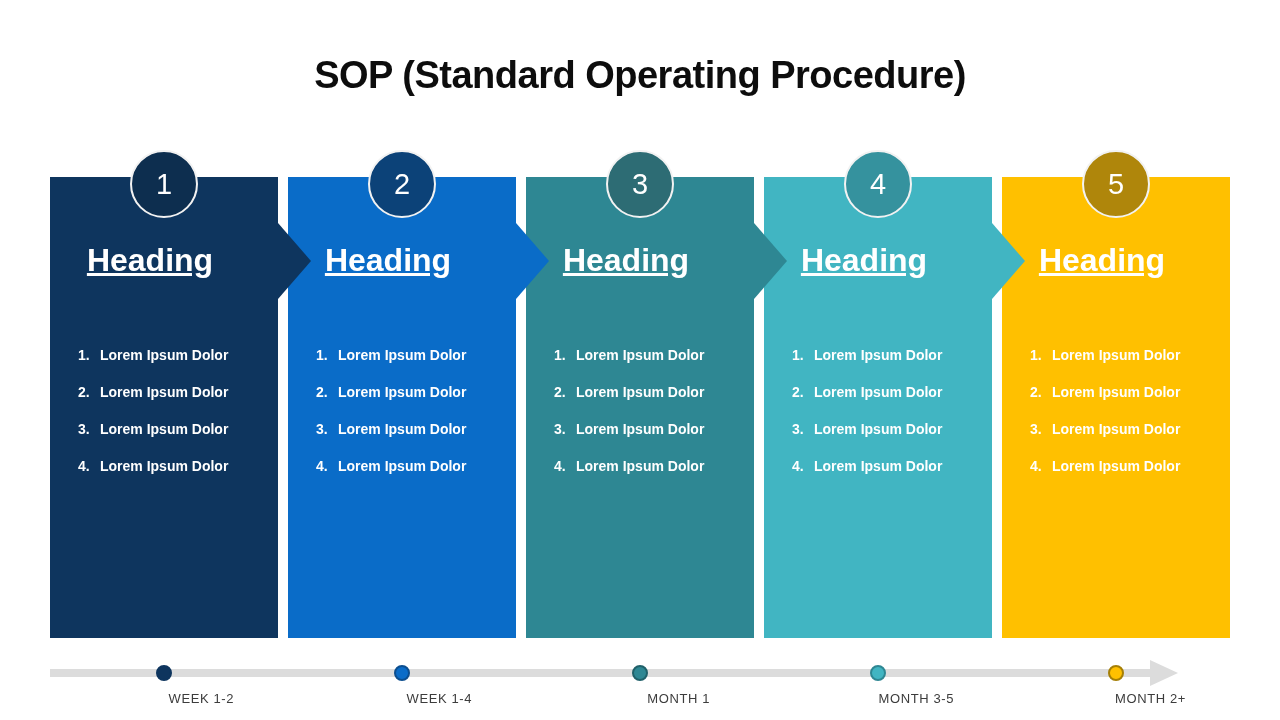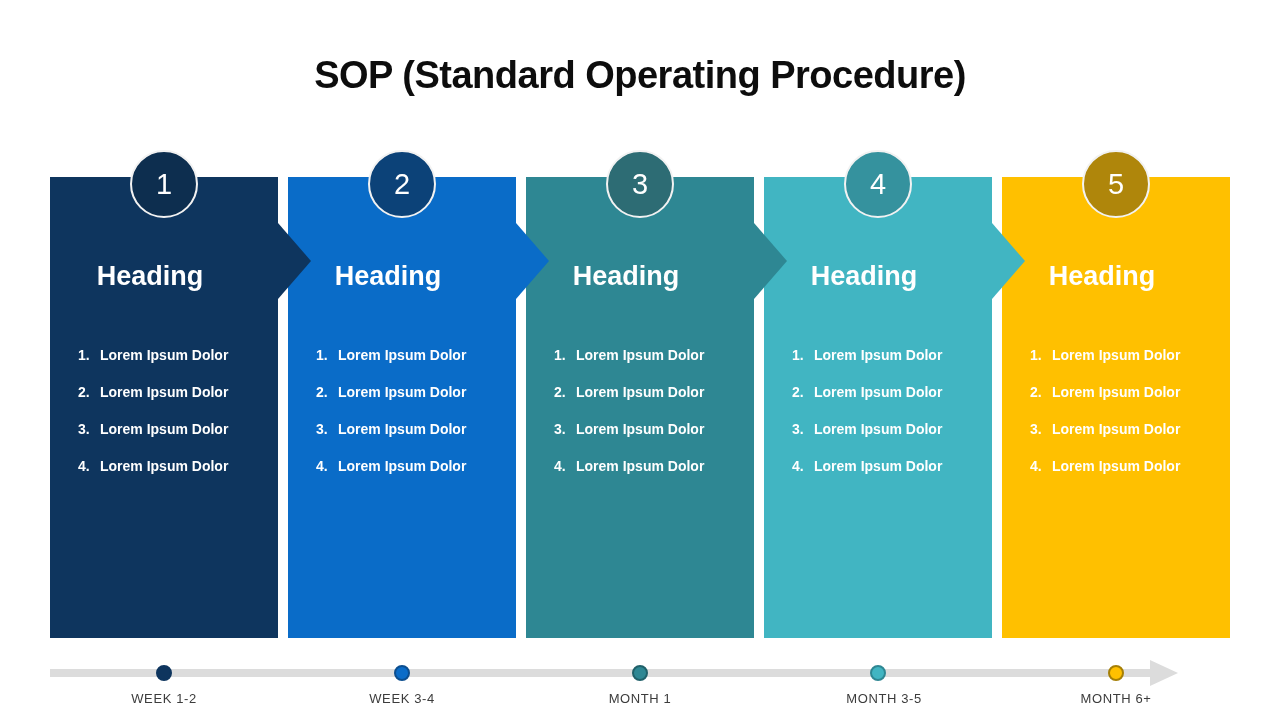--- a/index.html
+++ b/index.html
@@ -12,41 +12,41 @@
     text-align:center;font-size:38px;font-weight:700;color:#0d0d0d;
     letter-spacing:-0.5px;}
 
   
   .col{position:absolute;top:177px;width:228px;height:461px;}
   .col .circle{position:absolute;top:-27px;left:50%;margin-left:-34px;
     width:68px;height:68px;border-radius:50%;
     border:2px solid #f2f2f2;box-sizing:border-box;
     display:flex;align-items:center;justify-content:center;
     color:#ffffff;font-size:29px;font-weight:400;z-index:6;}
-  .col .heading{position:absolute;top:68px;left:0;right:0;margin:16px;
+  .col .heading{position:absolute;top:68px;left:0;right:0;margin:0;
     text-align:center;padding-right:28px;box-sizing:border-box;
-    font-size:27px;line-height:30px;font-weight:600;color:#ffffff;}
+    font-size:32px;line-height:30px;font-weight:600;color:#ffffff;text-decoration:underline;}
   .col .chevron{position:absolute;right:-33px;top:46px;width:33px;height:76px;
     clip-path:polygon(0 0,100% 50%,0 100%);z-index:5;}
   .col ol.list{position:absolute;top:170px;left:0;right:0;margin:0;
     padding:0 0 0 28px;list-style:none;}
   .col ol.list li{display:flex;margin-bottom:20px;color:#ffffff;
     font-size:14px;font-weight:700;line-height:17px;}
   .col ol.list .num{flex:none;width:22px;}
 
   
   .timeline{position:absolute;left:50px;top:664px;width:1130px;height:52px;}
   .tl-bar{position:absolute;left:0;top:5px;width:1102px;height:8px;
     background:#dcdcdc;}
   .tl-arrow{position:absolute;left:1100px;top:-4px;width:0;height:0;
     border-left:28px solid #dcdcdc;border-top:13px solid transparent;
     border-bottom:13px solid transparent;}
   .tl-dot{position:absolute;top:1px;width:16px;height:16px;border-radius:50%;
     border:2px solid transparent;box-sizing:border-box;}
-  .tl-label{position:absolute;top:27px;width:140px;text-align:center;
+  .tl-label{position:absolute;top:27px;width:140px;text-align:right;
     font-size:13px;color:#3c3c3c;letter-spacing:0.6px;}
 </style>
 </head>
 <body>
 
 <div class="slide">
 
   <h1 class="title">SOP (Standard Operating Procedure)</h1>
 
   <section class="col" style="left: 50px; background-color: rgb(14, 53, 94);">
@@ -182,19 +182,19 @@
     <div class="tl-bar"></div>
     <div class="tl-arrow"></div>
 
     <div class="tl-dot" style="left: 106px; background-color: rgb(14, 53, 94); border-color: rgb(14, 53, 94);"></div>
     <div class="tl-dot" style="left: 344px; background-color: rgb(10, 108, 200); border-color: rgb(12, 78, 143);"></div>
     <div class="tl-dot" style="left: 582px; background-color: rgb(46, 135, 147); border-color: rgb(32, 97, 106);"></div>
     <div class="tl-dot" style="left: 820px; background-color: rgb(65, 181, 194); border-color: rgb(46, 135, 147);"></div>
     <div class="tl-dot" style="left: 1058px; background-color: rgb(255, 192, 0); border-color: rgb(165, 127, 6);"></div>
 
     <div class="tl-label" style="left:44px">WEEK 1-2</div>
-    <div class="tl-label" style="left:282px">WEEK 3-4</div>
+    <div class="tl-label" style="left:282px">WEEK 1-4</div>
     <div class="tl-label" style="left:520px">MONTH 1</div>
     <div class="tl-label" style="left:764px">MONTH 3-5</div>
-    <div class="tl-label" style="left:996px">MONTH 6+</div>
+    <div class="tl-label" style="left:996px">MONTH 2+</div>
   </div>
 
 </div>
 
 </body></html>

